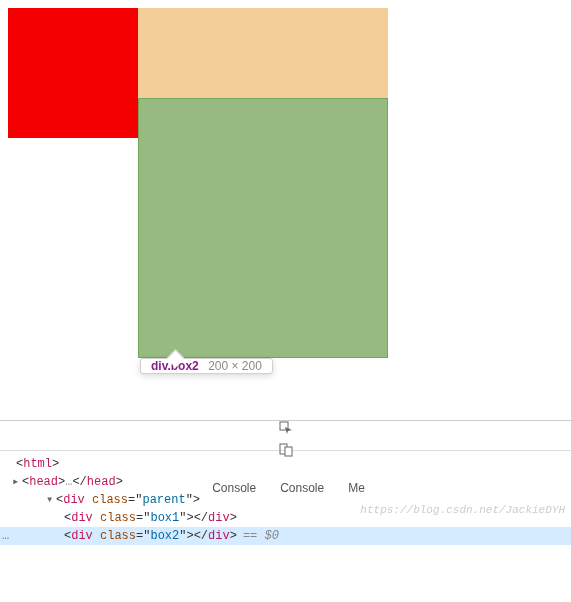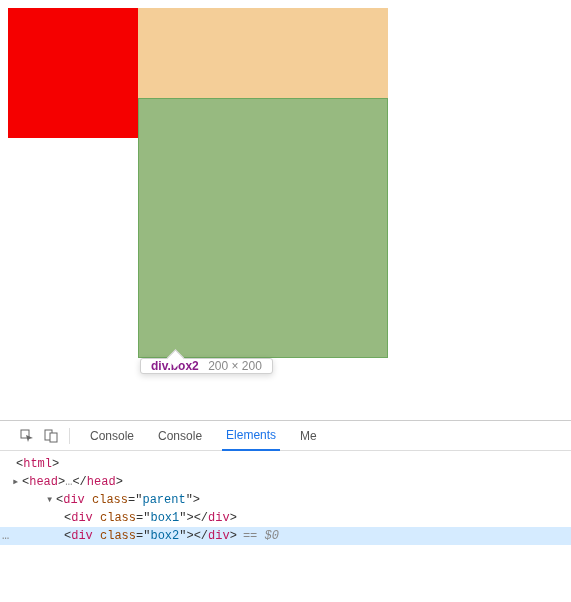--- a/index.html
+++ b/index.html
@@ -20,21 +20,21 @@
   .tooltip::before {
     content: ""; position: absolute; top: -7px; left: 28px;
     width: 12px; height: 12px; background: #fff;
     border-left: 1px solid #d0d0d0; border-top: 1px solid #d0d0d0;
     transform: rotate(45deg);
   }
   .tooltip .sel { color: #8a1e8a; font-weight: 600; }
   .tooltip .dim { color: #888; margin-left: 6px; }
 
   .devtools { border-top: 1px solid #ccc; height: 182px; display: flex; flex-direction: column; background: #fff; }
-  .toolbar { display: flex; align-items: center; height: 30px; border-bottom: 1px solid #ddd; padding: 0 19px; gap: 8px; font-size: 12px; color: #555; }
+  .toolbar { display: flex; align-items: center; height: 30px; border-bottom: 1px solid #ddd; padding: 0 19px; gap: 8px; font-size: 12px; color: #555; flex-direction: column; }
   .tb-icon { width: 16px; height: 16px; display: flex; align-items: center; justify-content: center; color: #666; cursor: pointer; }
   .tb-sep { width: 1px; height: 16px; background: #ddd; margin: 0 2px; }
   .tabs { display: flex; gap: 16px; align-items: center; flex: 1; padding-left: 6px; }
   .tab { padding: 0 4px; height: 30px; display: flex; align-items: center; cursor: pointer; color: #555; }
   .tab.active { color: #1a73e8; border-bottom: 2px solid #1a73e8; }
 
   .dom { font-family: Consolas, "Courier New", monospace; font-size: 12px; padding: 4px 0 0 0; line-height: 18px; color: #333; overflow: hidden; position: relative; }
   .dom .row { padding: 0 0 0 16px; white-space: nowrap; position: relative; }
   .dom .ind1 { padding-left: 12px; }
   .dom .ind2 { padding-left: 46px; }
@@ -78,32 +78,32 @@
     <span class="tb-icon">
       <svg width="14" height="14" viewBox="0 0 14 14">
           <rect x="1" y="1" width="7" height="10" fill="none" stroke="#666" stroke-width="1"></rect>
           <rect x="6" y="4" width="7" height="9" fill="#fff" stroke="#666" stroke-width="1"></rect>
         </svg>
     </span>
     <span class="tb-sep"></span>
     <div class="tabs">
       <div class="tab">Console</div>
       <div class="tab">Console</div>
-      <div class="tab active">Elements</div>
       <div class="tab">Me</div>
     </div>
   </div>
 
   <div class="dom">
 
     <div class="row">&lt;<span class="tagname">html</span>&gt;</div>
 
     <div class="row ind1"><span class="caret">▸</span>&lt;<span class="tagname">head</span>&gt;<span class="gray">…</span>&lt;/<span class="tagname">head</span>&gt;</div>
 
 
     <div class="row ind2"><span class="caret">▾</span>&lt;<span class="tagname">div</span> <span class="attrname">class</span><span class="eq">=</span>"<span class="attrval">parent</span>"&gt;</div>
 
     <div class="row ind3">&lt;<span class="tagname">div</span> <span class="attrname">class</span><span class="eq">=</span>"<span class="attrval">box1</span>"&gt;&lt;/<span class="tagname">div</span>&gt;</div>
 
     <div class="row ind3 selected-row"><span class="dots-gutter">…</span>&lt;<span class="tagname">div</span> <span class="attrname">class</span><span class="eq">=</span>"<span class="attrval">box2</span>"&gt;&lt;/<span class="tagname">div</span>&gt;<span class="suffix">== $0</span></div>
 
+    <div class="watermark">https://blog.csdn.net/JackieDYH</div>
   </div>
 </div>
 
 </body></html>

